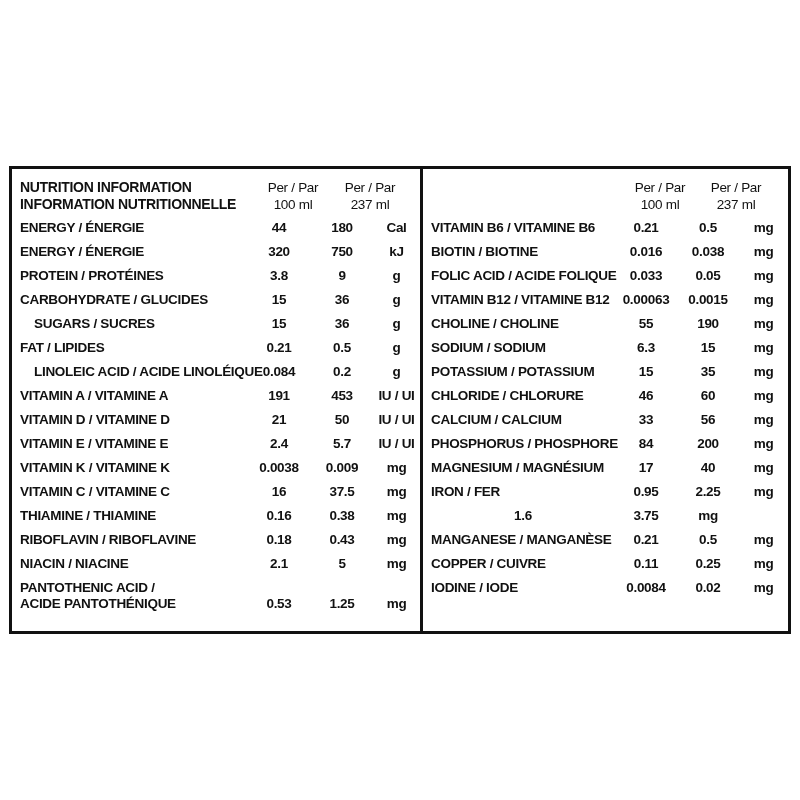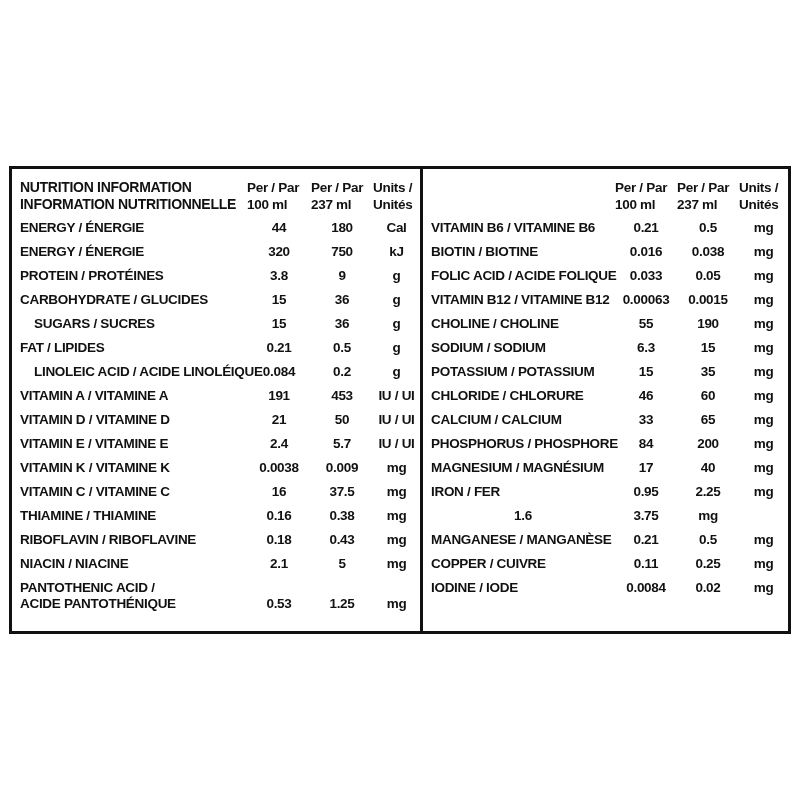--- a/index.html
+++ b/index.html
@@ -30,35 +30,36 @@
     font-weight:700;
     font-size:13.5px;
     line-height:24px;
     letter-spacing:-0.3px;
     white-space:nowrap;
   }
   .num { text-align:center; }
   .label { text-align:left; }
   .label.indent { padding-left:14px; }
 
-  .header-row { align-items:start; padding-bottom:3px; }
+  .header-row { align-items:start; padding-bottom:3px;gap:14px; }
   .table-title {
     font-weight:800;
     font-size:14px;
     line-height:17px;
     letter-spacing:-0.3px;
     white-space:pre-line;
     padding-top:5px;
   }
   .colhead {
-    font-weight:700;
+    font-weight:400;
     font-size:13.5px;
     line-height:17px;
     letter-spacing:-0.3px;
     white-space:pre-line;
+    text-align:center;
     padding-top:5px;
   }
 
   .row.multiline { align-items:end; }
   .row.multiline .label {
     white-space:pre-line;
     line-height:16px;
     padding:4px 0 4px;
   }
 </style>
@@ -234,21 +235,21 @@
         </div>
         <div class="row">
           <div class="cell label">CHLORIDE / CHLORURE</div>
           <div class="cell num">46</div>
           <div class="cell num">60</div>
           <div class="cell num">mg</div>
         </div>
         <div class="row">
           <div class="cell label">CALCIUM / CALCIUM</div>
           <div class="cell num">33</div>
-          <div class="cell num">65</div>
+          <div class="cell num">56</div>
           <div class="cell num">mg</div>
         </div>
         <div class="row">
           <div class="cell label">PHOSPHORUS / PHOSPHORE</div>
           <div class="cell num">84</div>
           <div class="cell num">200</div>
           <div class="cell num">mg</div>
         </div>
         <div class="row">
           <div class="cell label">MAGNESIUM / MAGNÉSIUM</div>

